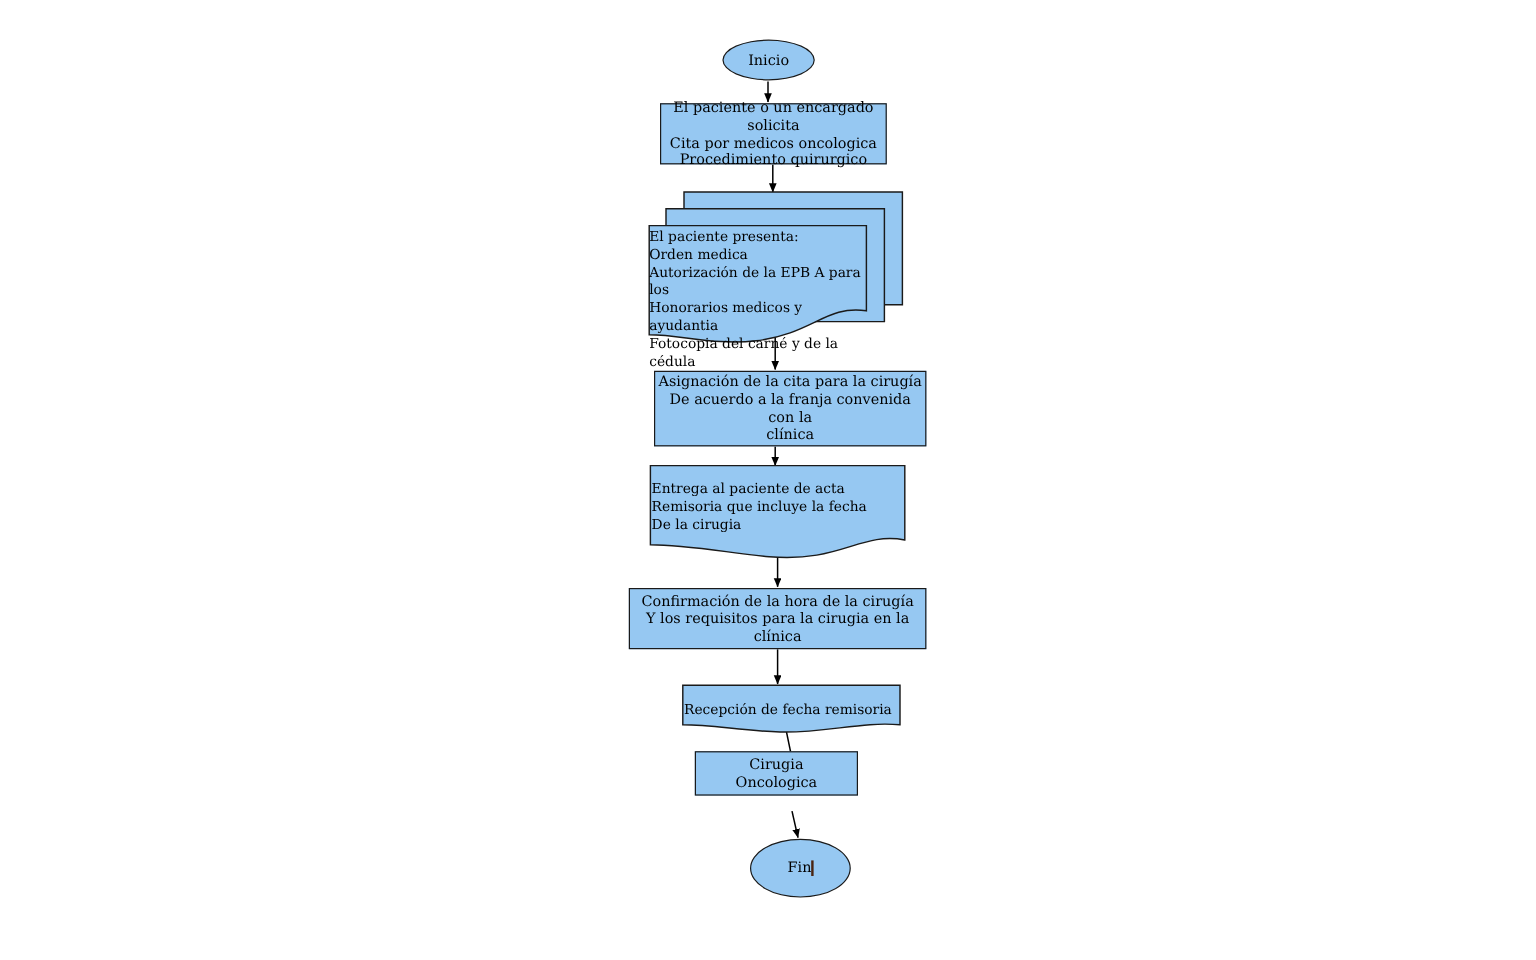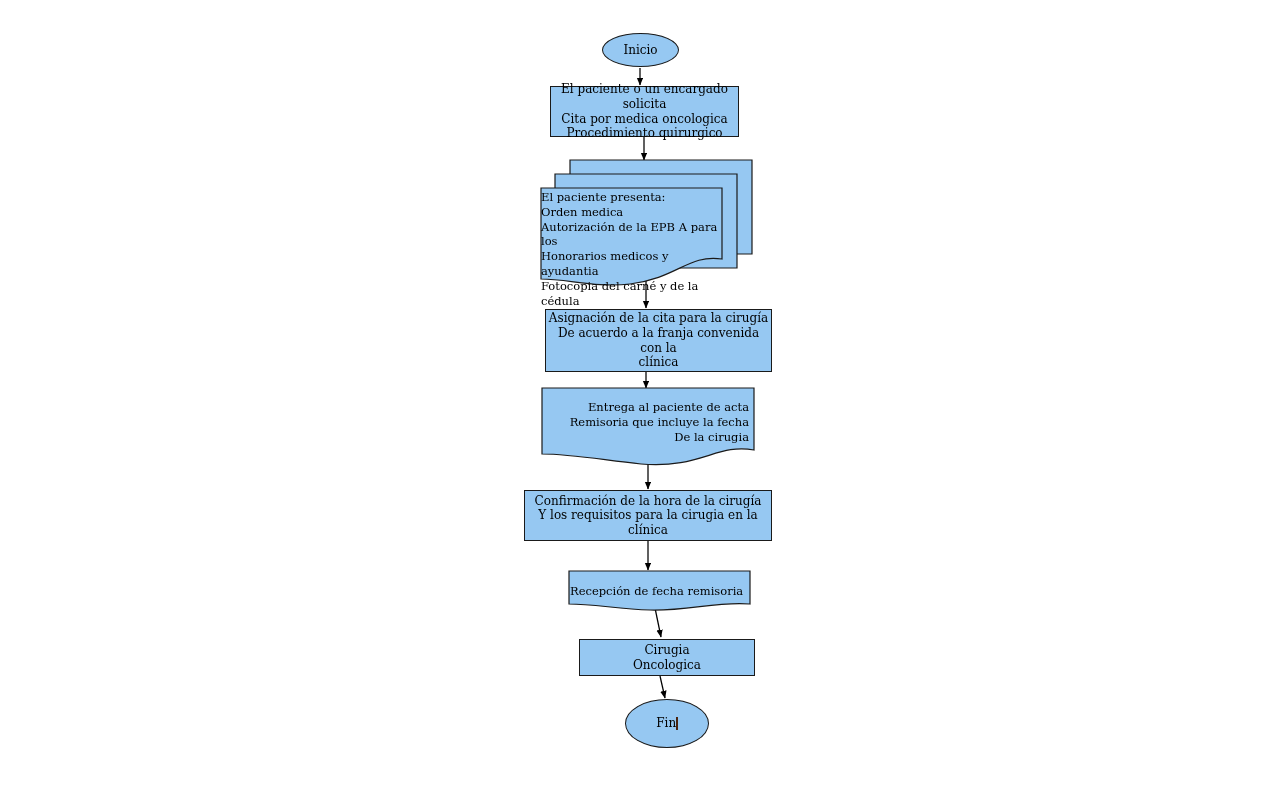--- a/index.html
+++ b/index.html
@@ -96,21 +96,21 @@
       <line x1="660" y1="676" x2="665" y2="698"></line>
     </g>
   </svg>
 
   <div class="node terminator" style="left:602px; top:33px; width:77px; height:34px;">
     <span>Inicio</span>
   </div>
 
   <div class="node process" style="left:550px; top:86px; width:189px; height:51px;">
     <span>El paciente o un encargado solicita
-Cita por medica oncologica
+Cita por medicos oncologica
 Procedimiento quirurgico</span>
   </div>
 
   <svg class="svg-shape" style="left:538px; top:158px; width:220px; height:130px;" viewBox="0 0 220 130">
 
     <path d="M32,2 L214,2 L214,96 L32,96 Z" fill="#96c8f2" stroke="#1a1a1a" stroke-width="1.2"></path>
 
     <path d="M17,16 L199,16 L199,110 L17,110 Z" fill="#96c8f2" stroke="#1a1a1a" stroke-width="1.2"></path>
 
     <path d="M3,30 L184,30 L184,101
@@ -128,39 +128,39 @@
     <span>Asignación de la cita para la cirugía
 De acuerdo a la franja convenida con la
 clínica</span>
   </div>
 
   <svg class="svg-shape" style="left:541px; top:387px; width:216px; height:78px;" viewBox="0 0 216 78">
     <path d="M1,1 L213,1 L213,63
              C176,56 160,82 100,77
              C62,73 30,67 1,67 Z" fill="#96c8f2" stroke="#1a1a1a" stroke-width="1.2"></path>
   </svg>
-  <div class="doc-label" style="left:543px; top:400px; width:206px;text-align:right;">Entrega al paciente de acta
+  <div class="doc-label" style="left:543px; top:400px; width:206px;">Entrega al paciente de acta
 Remisoria que incluye la fecha
 De la cirugia</div>
   <div class="hit" style="left:541px; top:387px; width:216px; height:78px;"></div>
 
   <div class="node process" style="left:524px; top:490px; width:248px; height:51px;">
     <span>Confirmación de la hora de la cirugía
 Y los requisitos para la cirugia en la clínica</span>
   </div>
 
   <svg class="svg-shape" style="left:568px; top:570px; width:184px; height:48px;" viewBox="0 0 184 48">
     <path d="M1,1 L182,1 L182,34
              C150,31 120,41 82,40
              C50,39 26,34 1,34 Z" fill="#96c8f2" stroke="#1a1a1a" stroke-width="1.2"></path>
   </svg>
   <div class="doc-label" style="left:570px; top:584px; width:178px;">Recepción de fecha remisoria</div>
   <div class="hit" style="left:568px; top:570px; width:184px; height:48px;"></div>
 
-  <div class="node process" style="left:579px; top:639px; width:176px; height:37px;">
+  <div class="node process" style="left:579px; top:626px; width:136px; height:37px;">
     <span>Cirugia
 Oncologica</span>
   </div>
 
   <div class="node terminator" style="left:625px; top:699px; width:84px; height:49px;">
     <span>Fin</span><span class="caret"></span>
   </div>
 
 </div>
 

